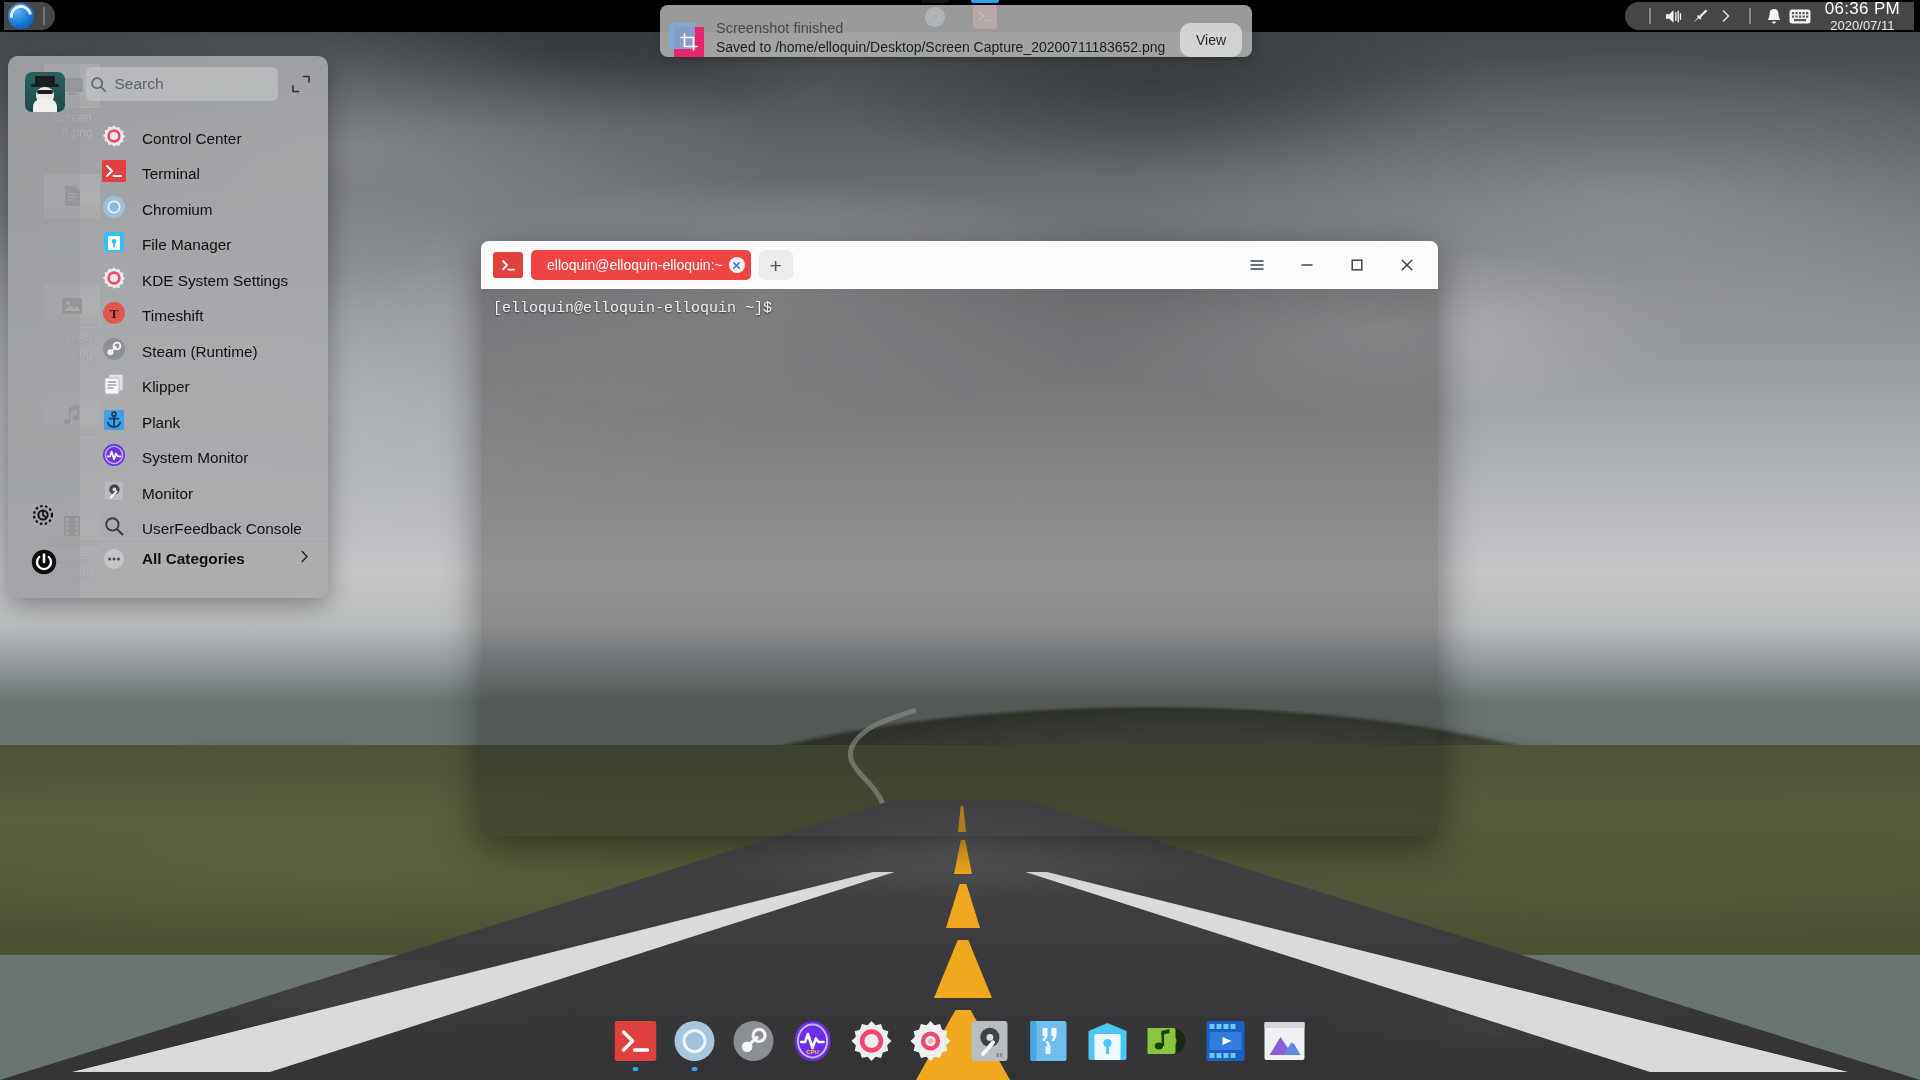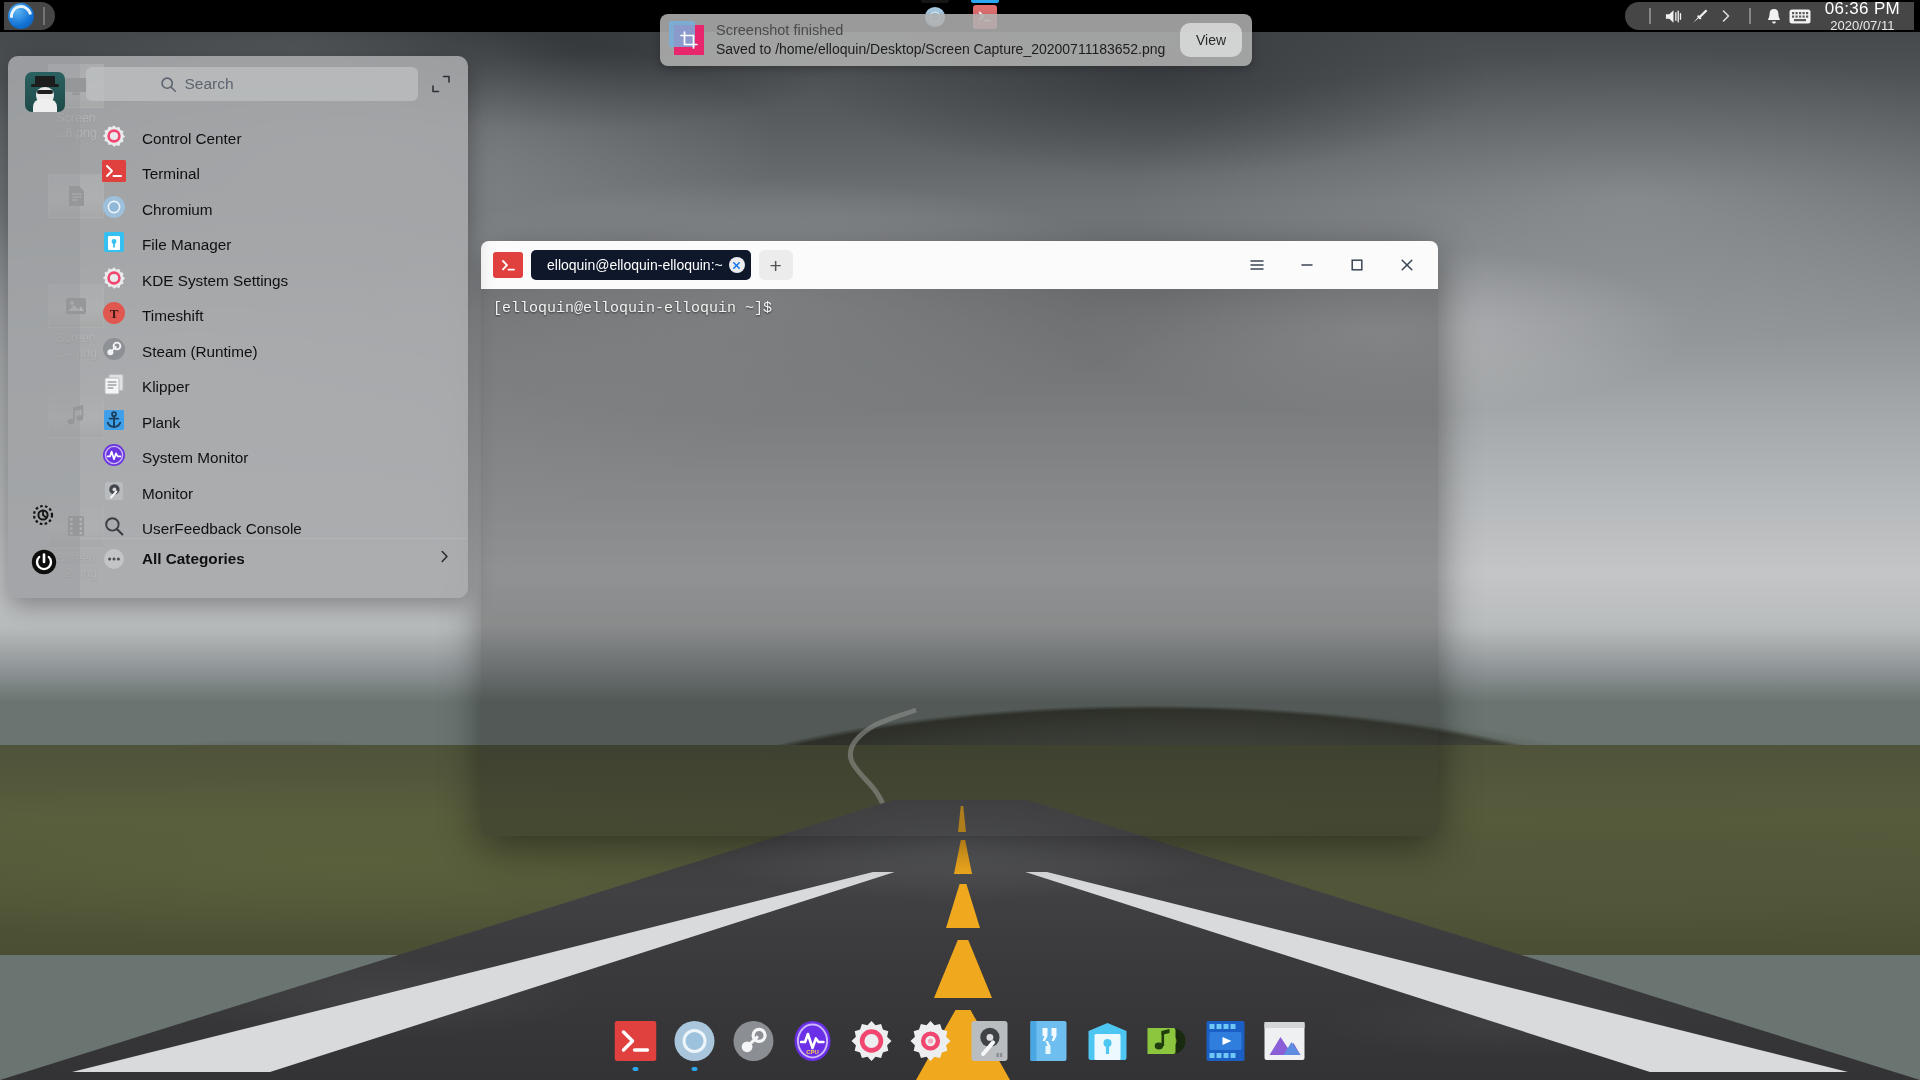--- a/index.html
+++ b/index.html
@@ -132,24 +132,24 @@
     background:rgba(128,128,128,.55); border-radius:16px 0 0 16px; padding:0 14px 0 14px;
   }
   .tray-sep{ width:2px; height:16px; background:rgba(255,255,255,.35); margin:0 10px; }
   .tray-ico{ width:26px; height:24px; display:flex; align-items:center; justify-content:center; color:#f2f2f2; }
   #clock{ margin-left:12px; text-align:center; color:#fff; line-height:1; }
   #clock .t{ font-size:17px; letter-spacing:.3px; }
   #clock .d{ font-size:13px; margin-top:2px; color:#e8e8e8; }
 
   
   #notification{
-    position:absolute; left:660px; top:14px; width:592px; height:52px;
+    position:absolute; left:660px; top:5px; width:592px; height:52px;
     background:rgba(175,175,175,.88);
     border-radius:8px; z-index:150;
-    display:flex; align-items:center; padding:0 10px 0 14px; gap:12px;
+    display:flex; align-items:flex-end; padding:0 10px 0 14px; gap:12px;
     box-shadow:0 2px 10px rgba(0,0,0,.25);
   }
   #notif-icon{
     width:30px; height:30px; flex:0 0 auto; position:relative;
     background:#e8266e; display:flex; align-items:center; justify-content:center;
   }
   #notif-icon:before{
     content:""; position:absolute; left:-5px; top:-4px; width:26px; height:26px;
     background:rgba(120,175,220,.85);
   }
@@ -157,36 +157,36 @@
   #notif-title{ font-size:14.5px; color:#4a4a4a; line-height:19px; }
   #notif-body{ font-size:14px; color:#1d1d1d; line-height:19px; white-space:nowrap; overflow:hidden; text-overflow:ellipsis; }
   #notif-view{
     flex:0 0 auto; width:62px; height:34px; border-radius:10px;
     background:rgba(224,224,224,.78); border:none;
     font-size:14px; color:#2a2a2a; font-family:"Liberation Sans", sans-serif;
     cursor:pointer;
   }
 
   
-  #desktop-icons{ position:absolute; left:0; top:58px; width:96px; z-index:20;padding-left:28px; }
+  #desktop-icons{ position:absolute; left:24px; top:58px; width:96px; z-index:20; }
   .dicon{ width:96px; height:110px; display:flex; flex-direction:column; align-items:center; padding-top:6px; }
   .dicon .thumb{
     width:56px; height:44px; position:relative; display:flex; align-items:center; justify-content:center;
     background:linear-gradient(to bottom, #b9bcbe 0%, #d6d8d9 55%, #9aa08e 100%);
     border:1px solid rgba(255,255,255,.35);
   }
   .dicon .badge{ position:absolute; left:50%; top:50%; transform:translate(-50%,-50%); width:26px; height:26px; }
   .dicon .dlabel{
     margin-top:3px; font-size:12.5px; color:#f2f2f2; text-align:center; line-height:15px;
     text-shadow:0 1px 2px rgba(0,0,0,.75); width:92px;
   }
 
   
   #launcher{
-    position:absolute; left:8px; top:56px; width:460px; height:542px;
+    position:absolute; left:8px; top:56px; width:320px; height:542px;
     background:rgba(168,170,172,.88);
     border-radius:10px; z-index:60; overflow:hidden;
     box-shadow:0 6px 26px rgba(0,0,0,.35);
     display:flex;
   }
   #launcher-side{
     width:72px; flex:0 0 auto; position:relative;
     background:rgba(150,152,154,.35);
   }
   #avatar{
@@ -238,21 +238,21 @@
   }
   #term-titlebar{
     height:48px; background:#fbfbfb; display:flex; align-items:center; padding:0 6px 0 12px; gap:8px;
   }
   #term-appicon{
     width:30px; height:26px; background:#e0413f; border-radius:3px; flex:0 0 auto;
     display:flex; align-items:center; justify-content:center;
     color:#fff; font-family:"Liberation Mono", monospace; font-size:15px; font-weight:bold;
   }
   #term-tab{
-    height:30px; background:#0f172a; border-radius:5px; display:flex; align-items:center;
+    height:30px; background:#ef4444; border-radius:5px; display:flex; align-items:center;
     padding:0 6px 0 16px; gap:6px; max-width:260px;
   }
   #term-tab .tlabel{ color:#fff; font-size:14px; white-space:nowrap; overflow:hidden; text-overflow:ellipsis; }
   #term-tab .tclose{
     width:16px; height:16px; border-radius:50%; background:rgba(255,255,255,.92);
     display:flex; align-items:center; justify-content:center; flex:0 0 auto;
     color:#1878f0; font-size:11px; line-height:1;
   }
   #term-newtab{
     width:34px; height:30px; border-radius:6px; background:#ececec;

